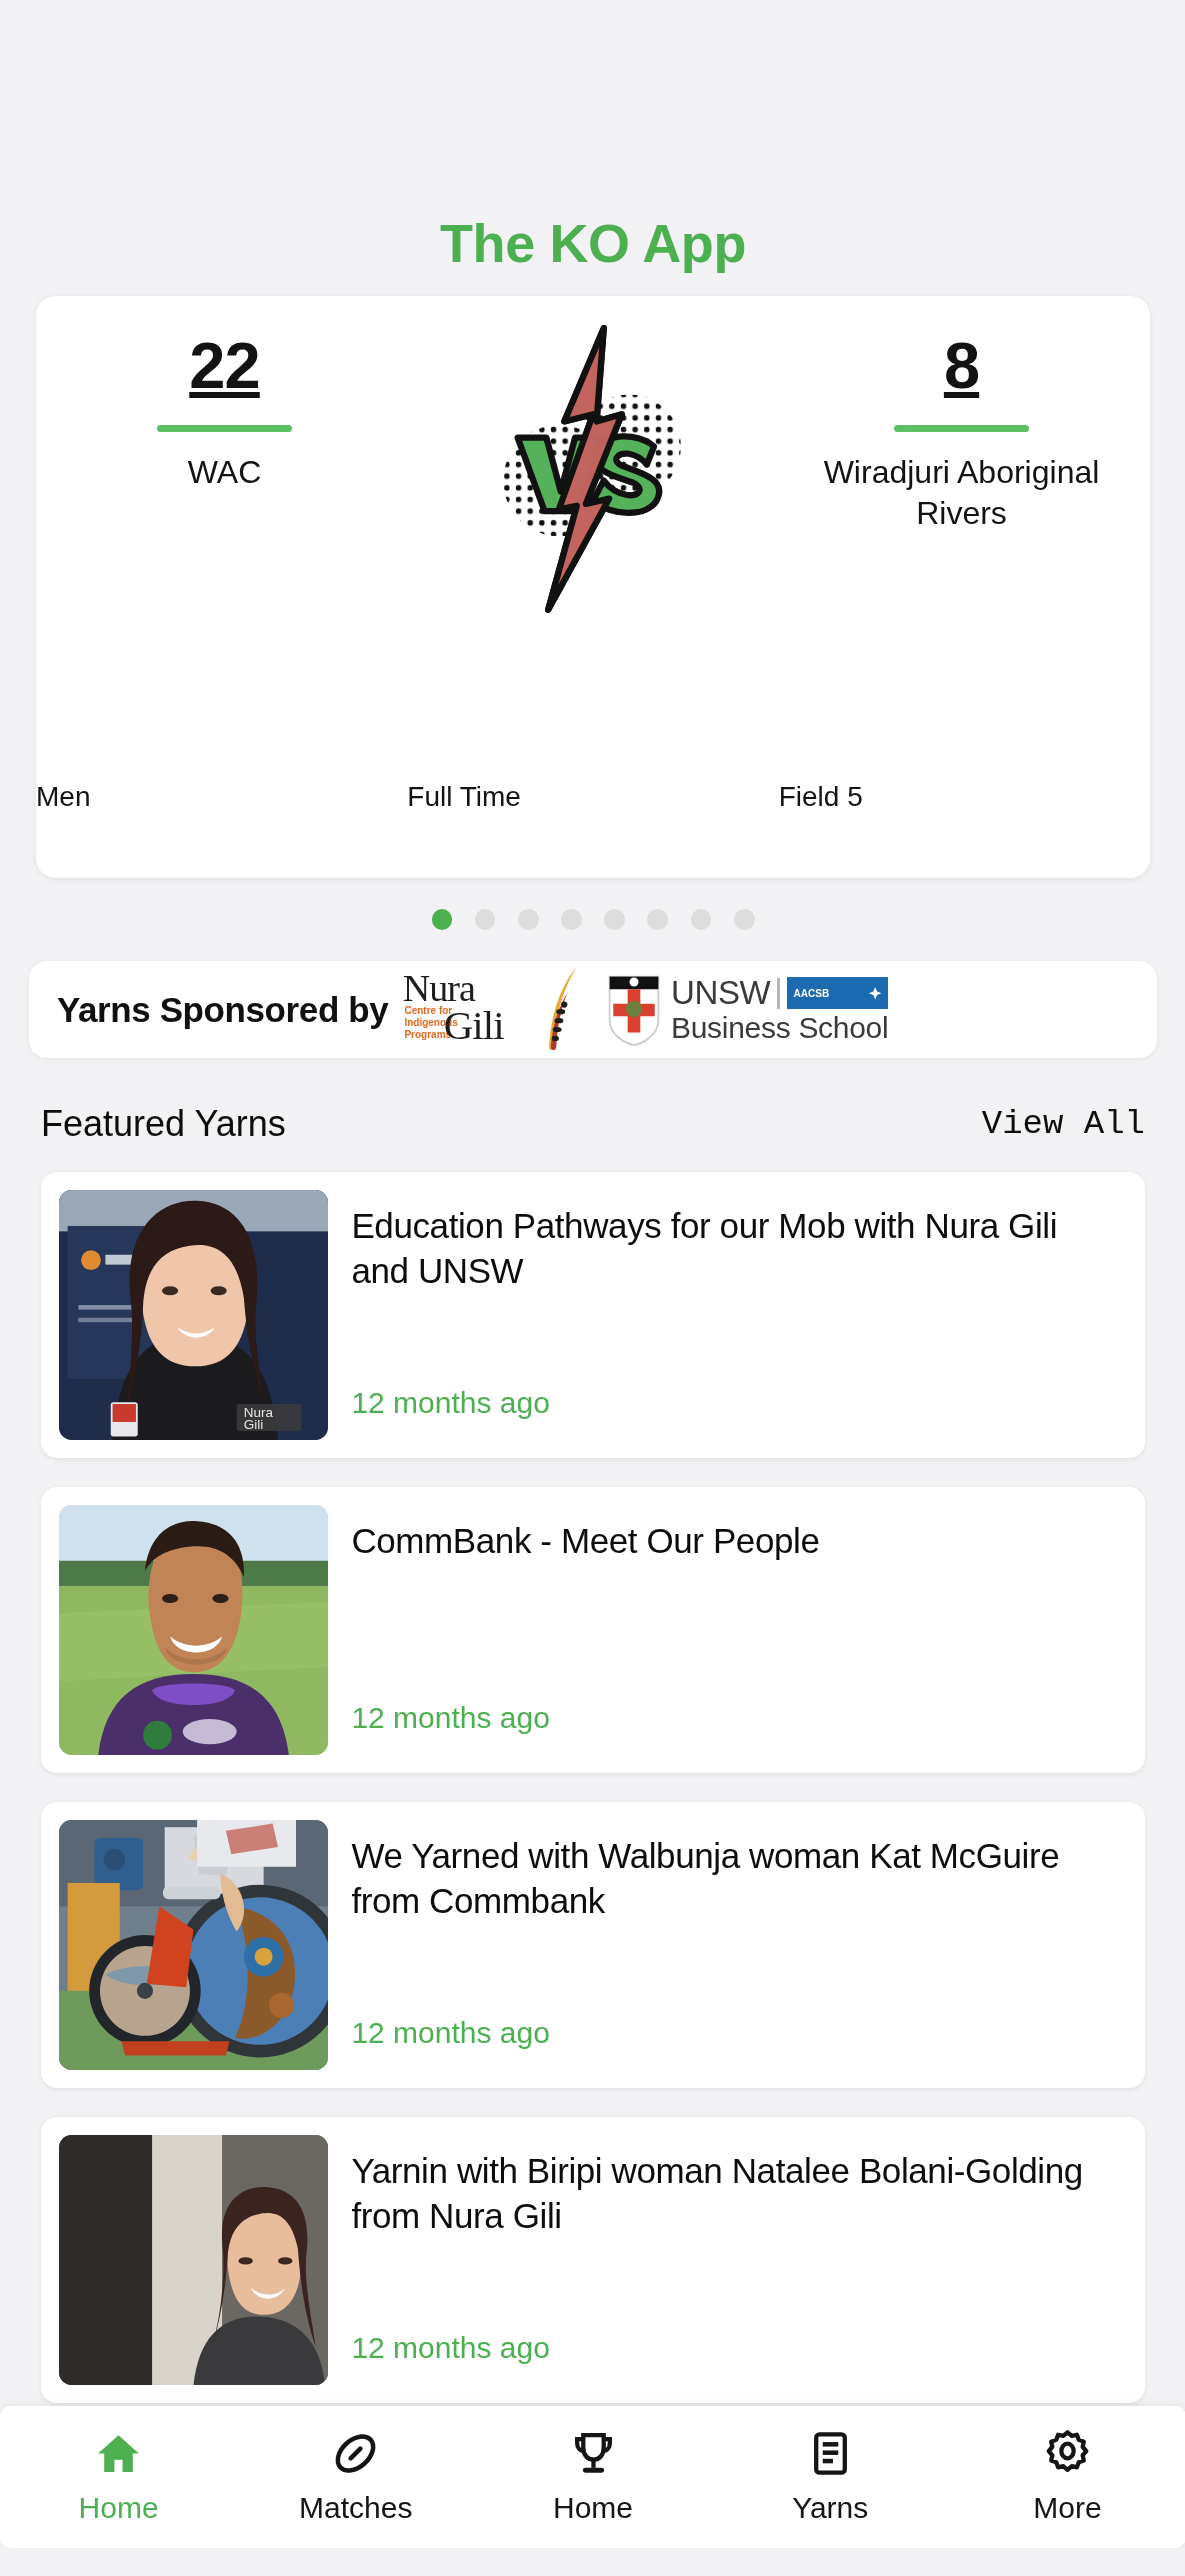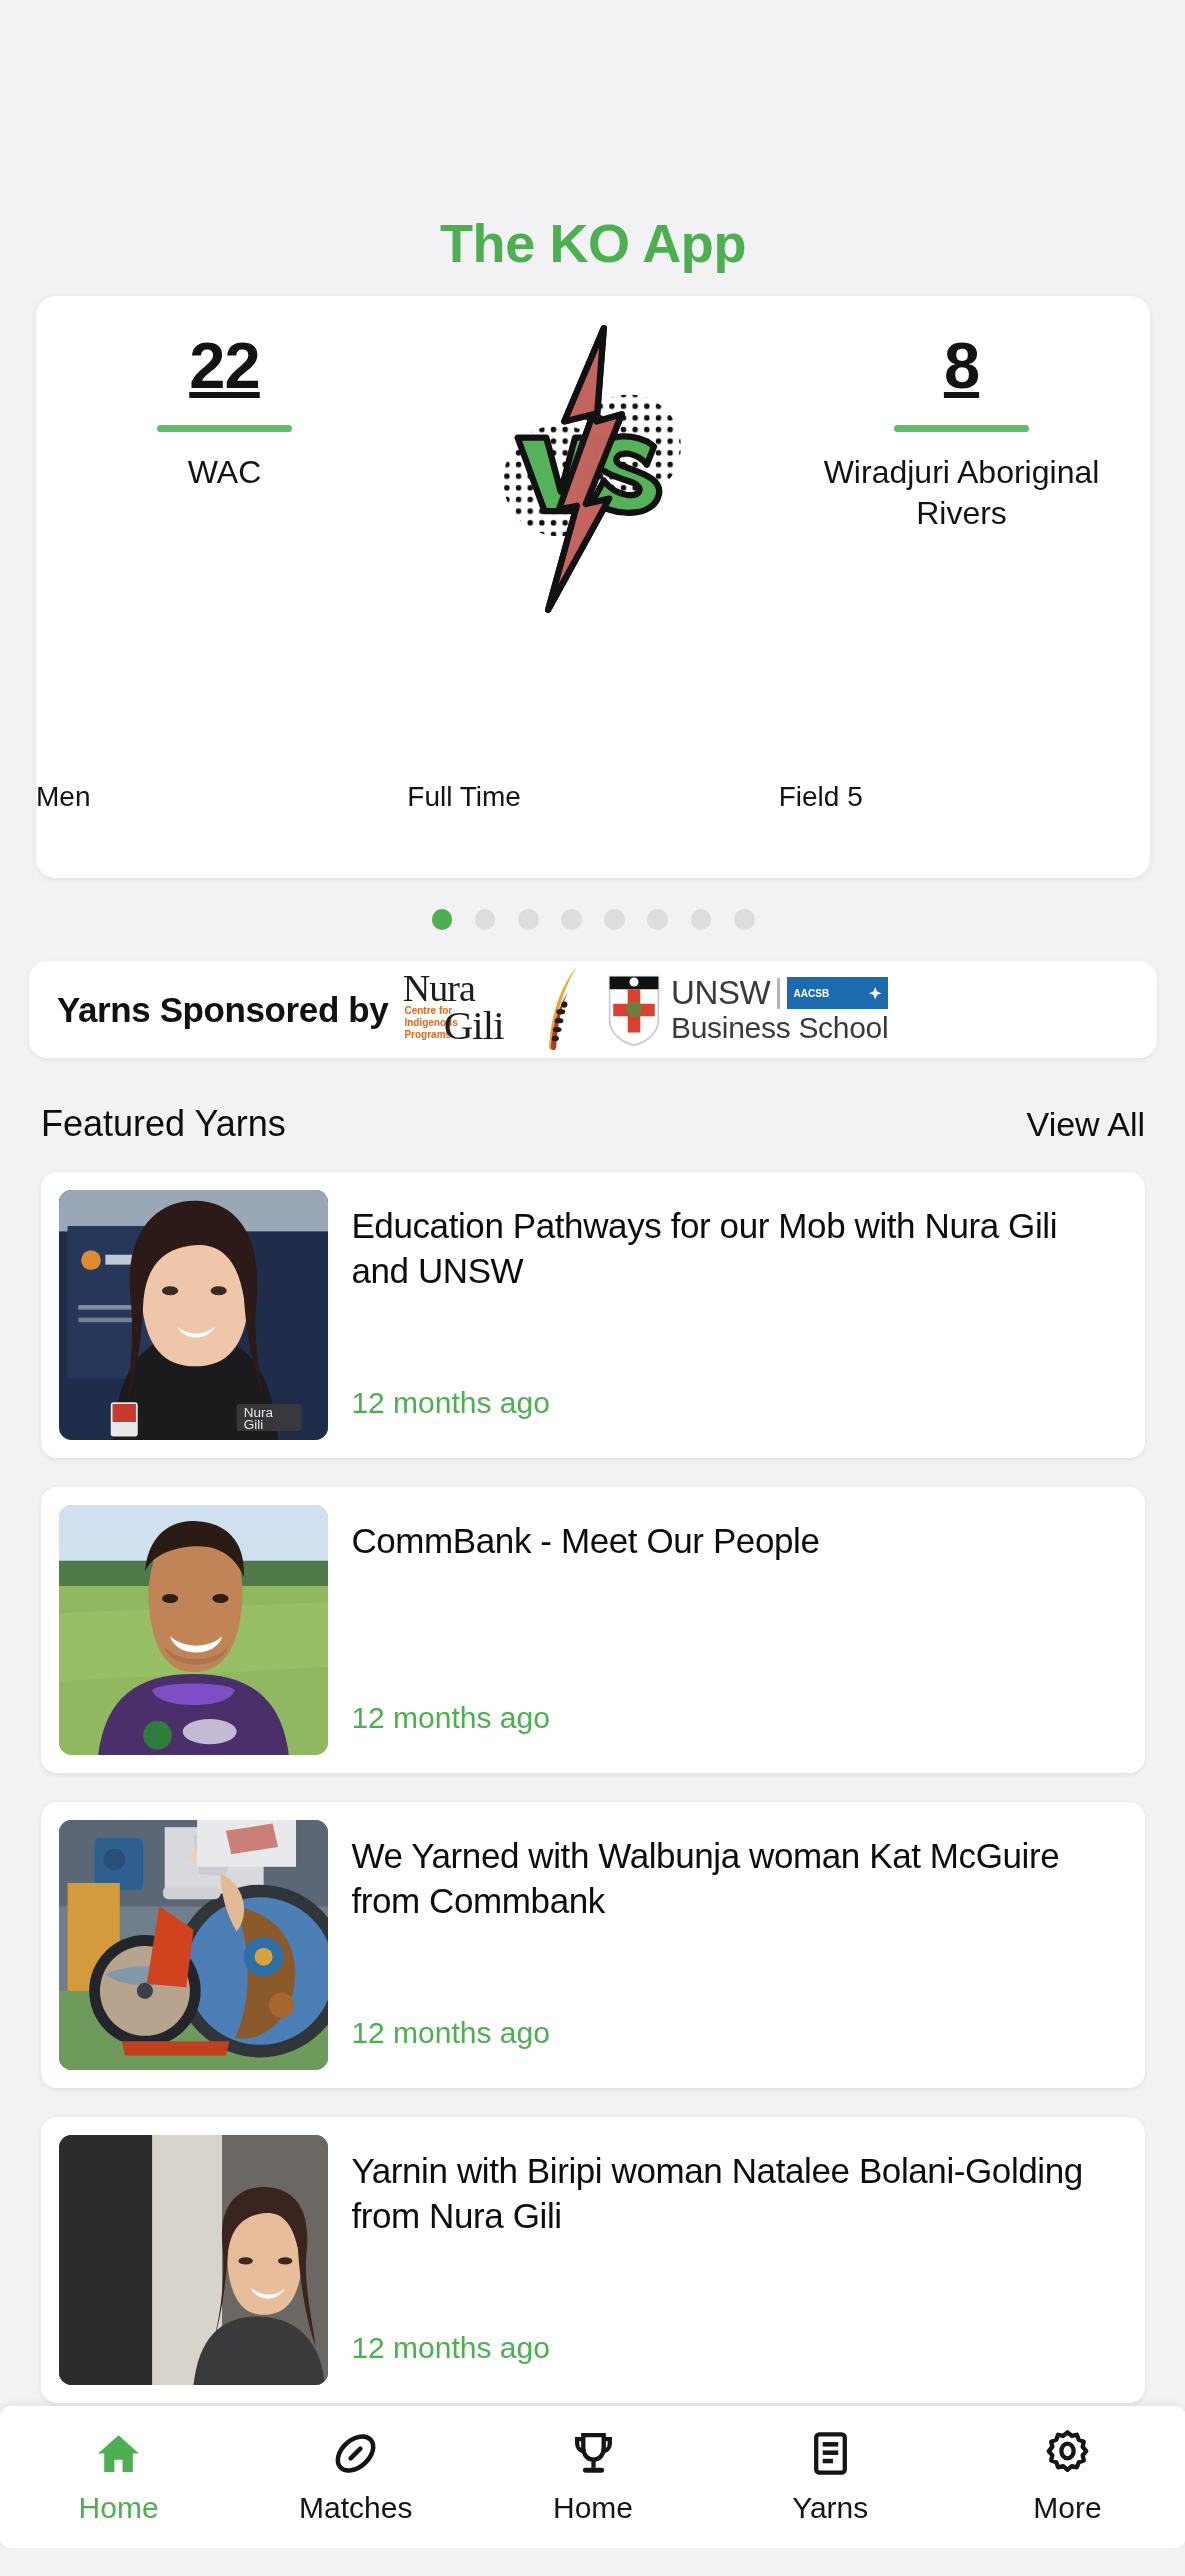--- a/index.html
+++ b/index.html
@@ -192,21 +192,21 @@
   }
 
   
   .section-head {
     display: flex;
     align-items: center;
     justify-content: space-between;
     padding: 45px 41px 27px 41px;
   }
   .section-title { font-size: 36px; color: #0d0d0d; }
-  .view-all { font-size: 34px; color: #0d0d0d; }
+  .view-all { font-size: 34px; color: #0d0d0d; font-family: Liberation Mono, monospace; }
 
   .yarn-list { padding: 0 41px; display: flex; flex-direction: column; gap: 29px; }
   .yarn-card {
     background: #ffffff;
     border-radius: 16px;
     height: 286px;
     display: flex;
     align-items: stretch;
     padding: 18px;
     gap: 23.4px;

